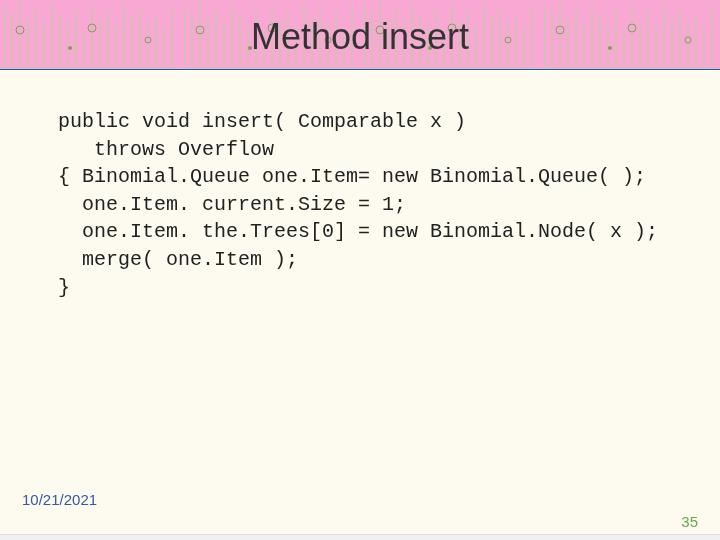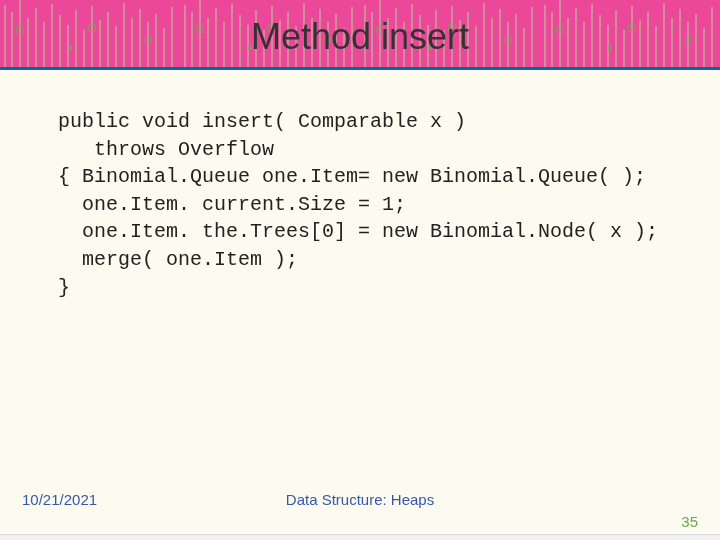--- a/index.html
+++ b/index.html
@@ -4,24 +4,24 @@
 <style>
   * { margin: 0; padding: 0; box-sizing: border-box; }
   html, body { width: 720px; height: 540px; overflow: hidden; }
   body {
     background: #fdfbf0;
     font-family: Arial, sans-serif;
     position: relative;
   }
   .header-band {
     height: 70px;
-    background: #ec4899;
+    background: #f9a8d4;
     position: relative;
     overflow: hidden;
-    border-bottom: 3px solid #0369a1;
+    border-bottom: 1px solid #0369a1;
   }
   .header-band svg { position: absolute; top: 0; left: 0; }
   .title {
     position: absolute;
     top: 16px;
     left: 0;
     width: 100%;
     text-align: center;
     font-size: 36px;
     font-weight: 400;
@@ -108,17 +108,16 @@
    throws Overflow
 { Binomial.Queue one.Item= new Binomial.Queue( );
   one.Item. current.Size = 1;
   one.Item. the.Trees[0] = new Binomial.Node( x );
   merge( one.Item );
 }</pre>
 </div>
 
 <div class="footer">
   <span class="footer-left">10/21/2021</span>
-  <span class="footer-center">Data Structure: Heaps</span>
   <span class="footer-right">35</span>
 </div>
 
 <div class="bottom-rule"></div>
 
 </body></html>

